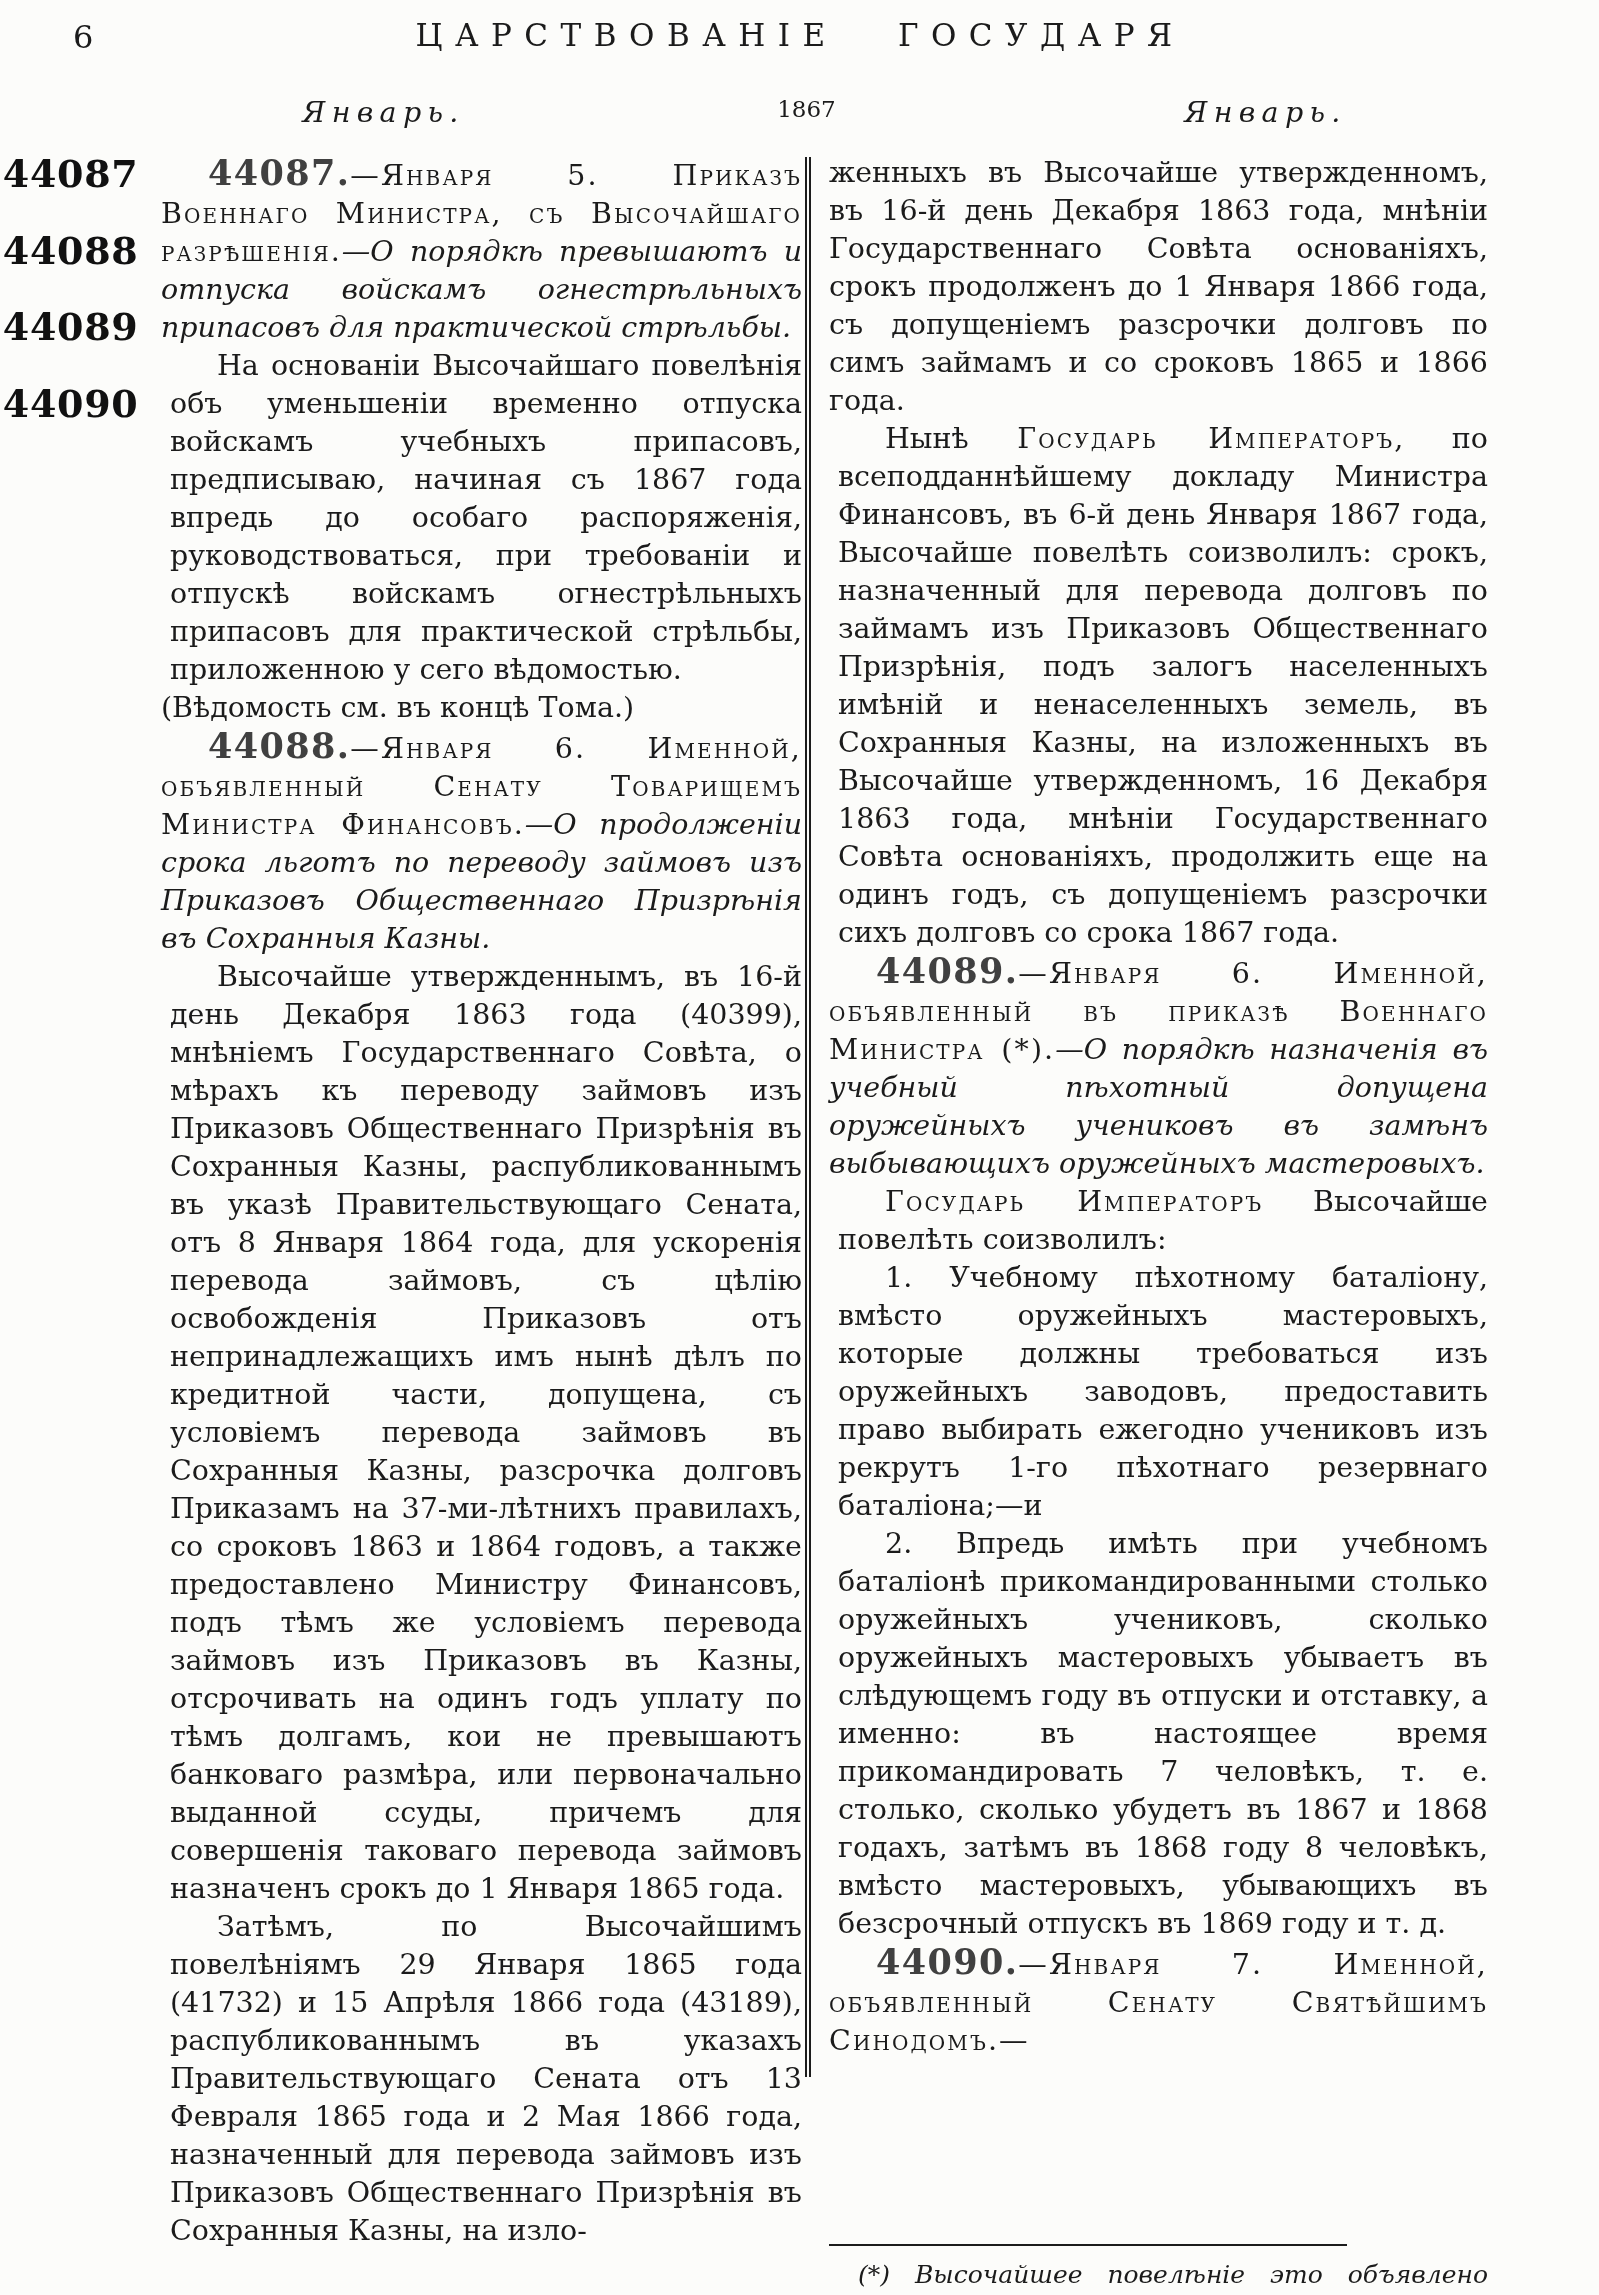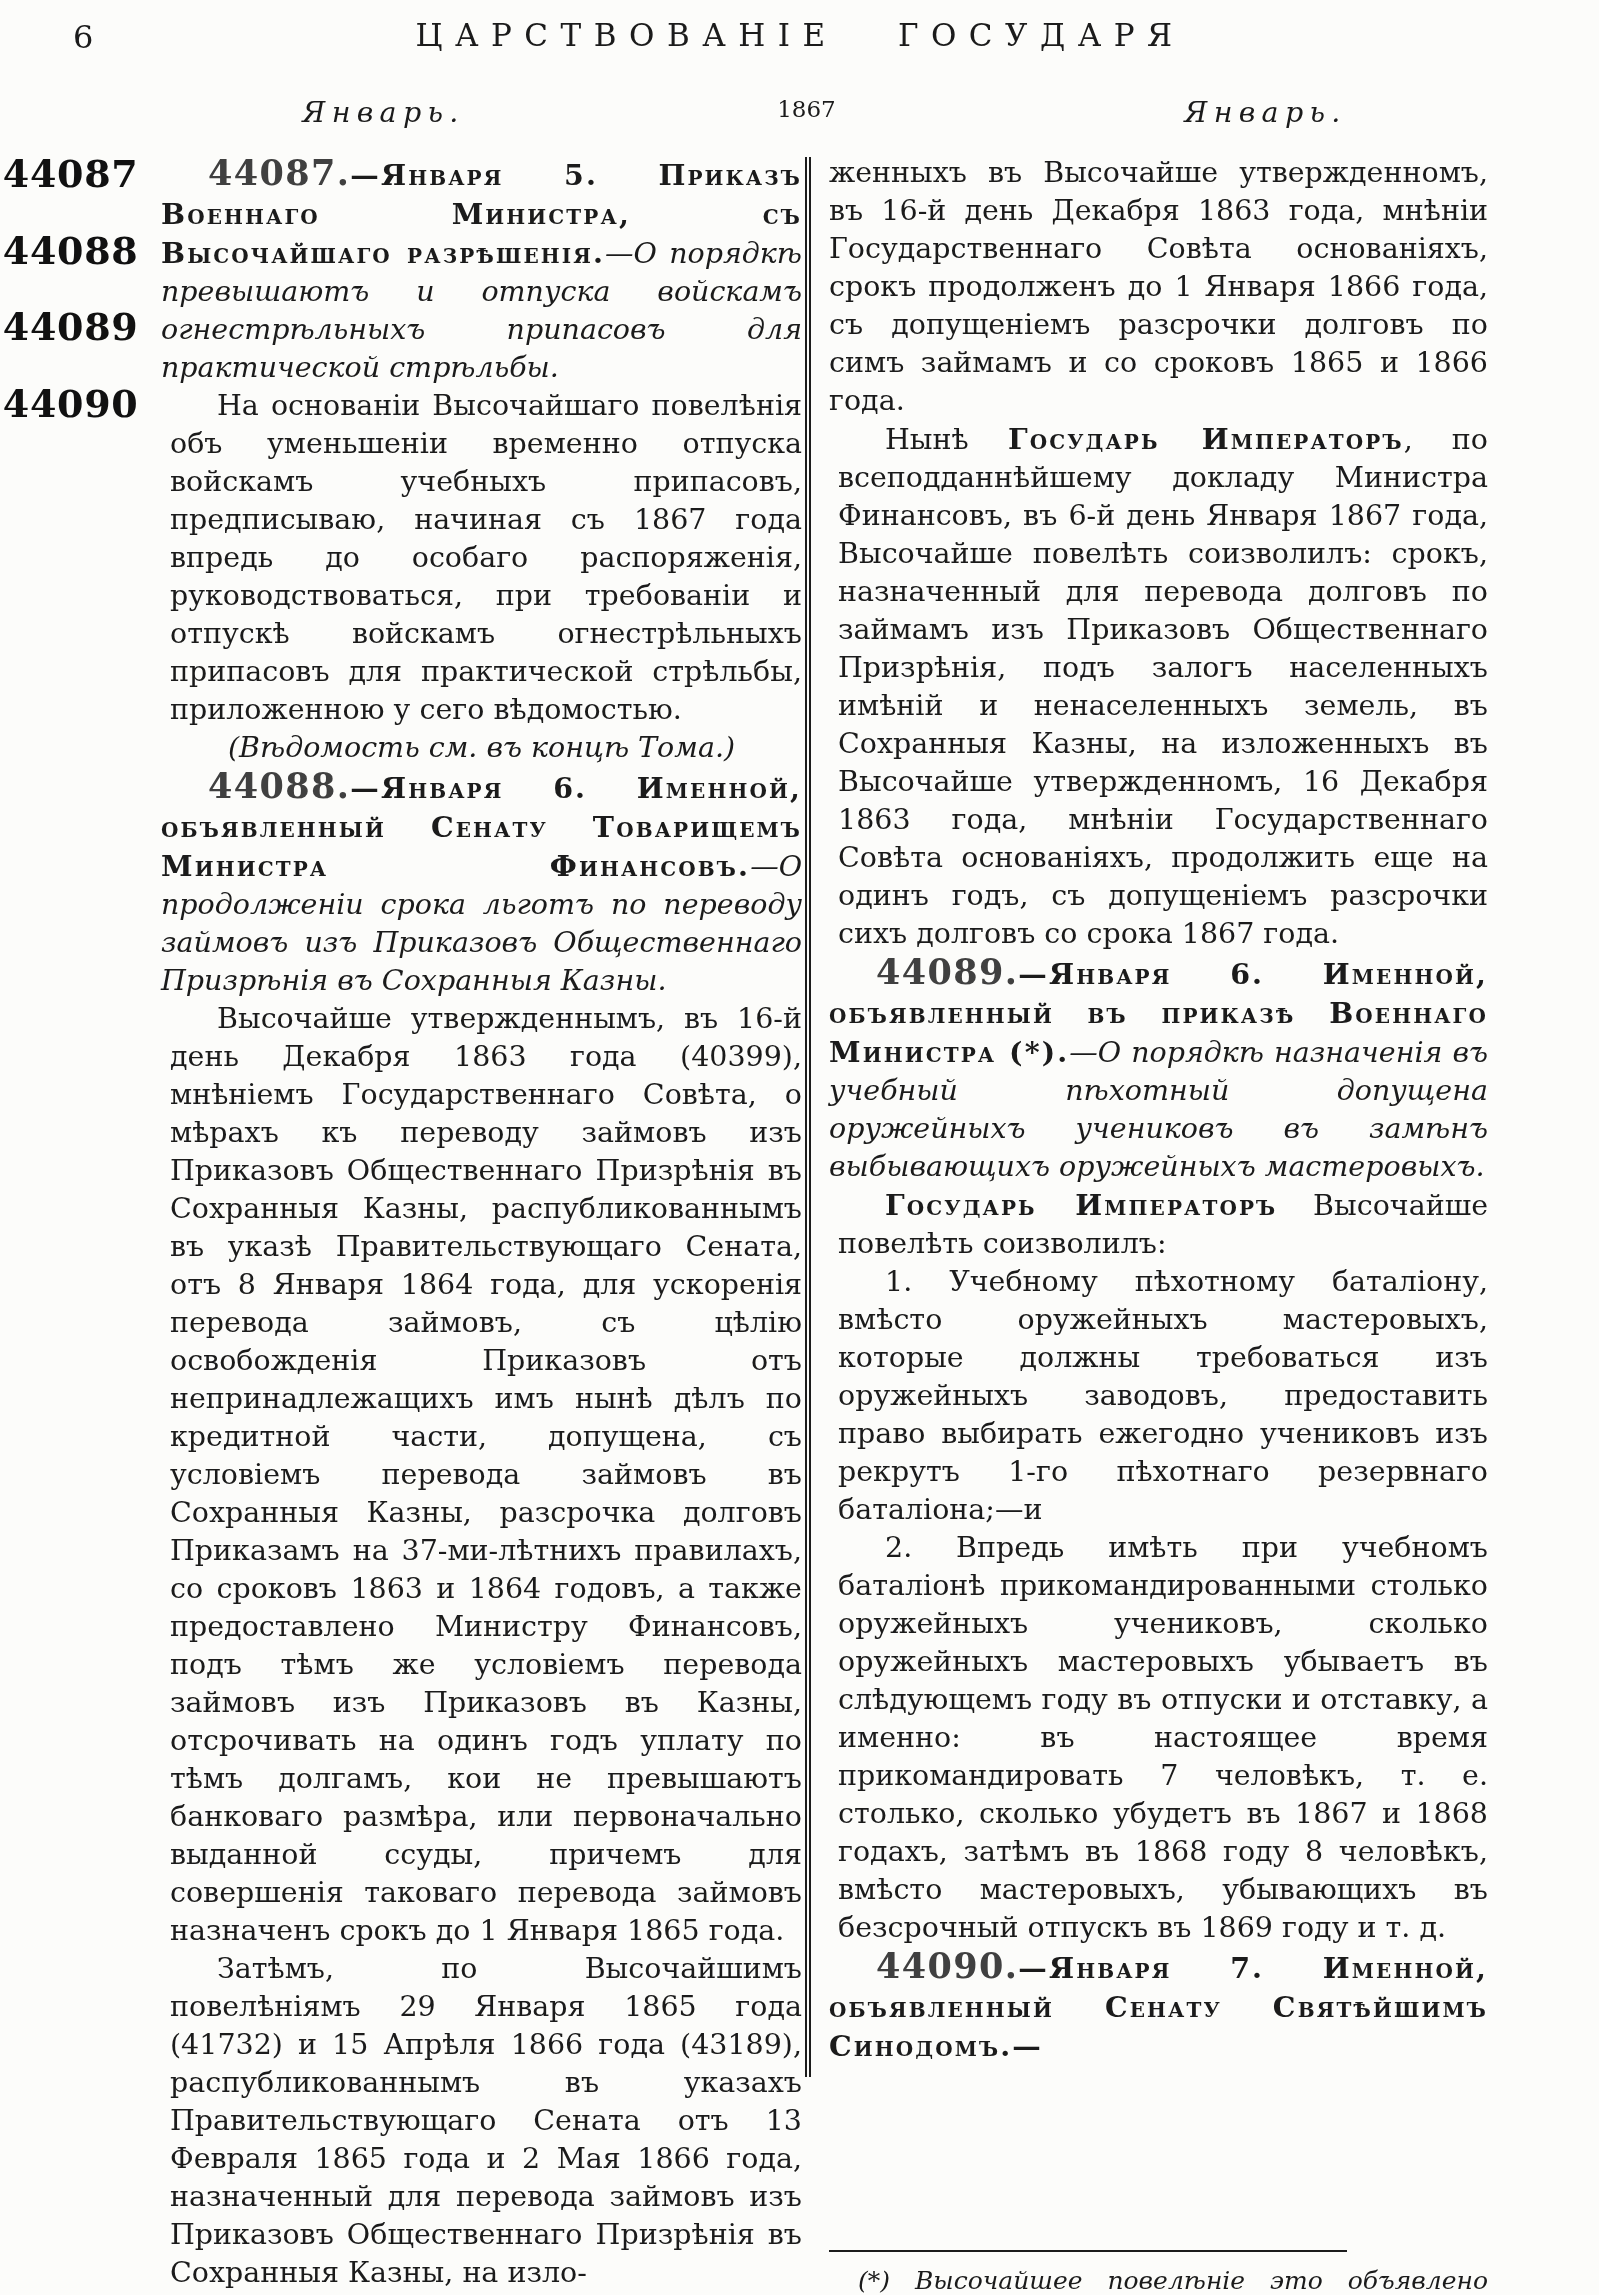--- a/index.html
+++ b/index.html
@@ -66,24 +66,23 @@
   p{margin:0;padding:0;}
   .indent{text-indent:47px;margin-left:9px;}
   .act-head{text-indent:47px;}
   .actnum{
     font-weight:bold;font-size:35px;
     letter-spacing:1.4px;color:#404040;
   }
   .caps{
     font-variant:small-caps;
     letter-spacing:2.1px;
-    font-weight:bold;
   }
   .ital{font-style:italic;}
-  .center-note{text-align:center;font-style:italic;text-indent:0;}
+  .center-note{text-align:left;text-indent:0;}
   
   .footnote-block{margin-top:184px;}
   .footnote-rule{
     width:518px;height:0;
     border-top:2.1px solid #1c1c1c;
     margin-bottom:11px;
   }
   .footnote-text{
     font-style:italic;
     font-size:25px;line-height:35px;

